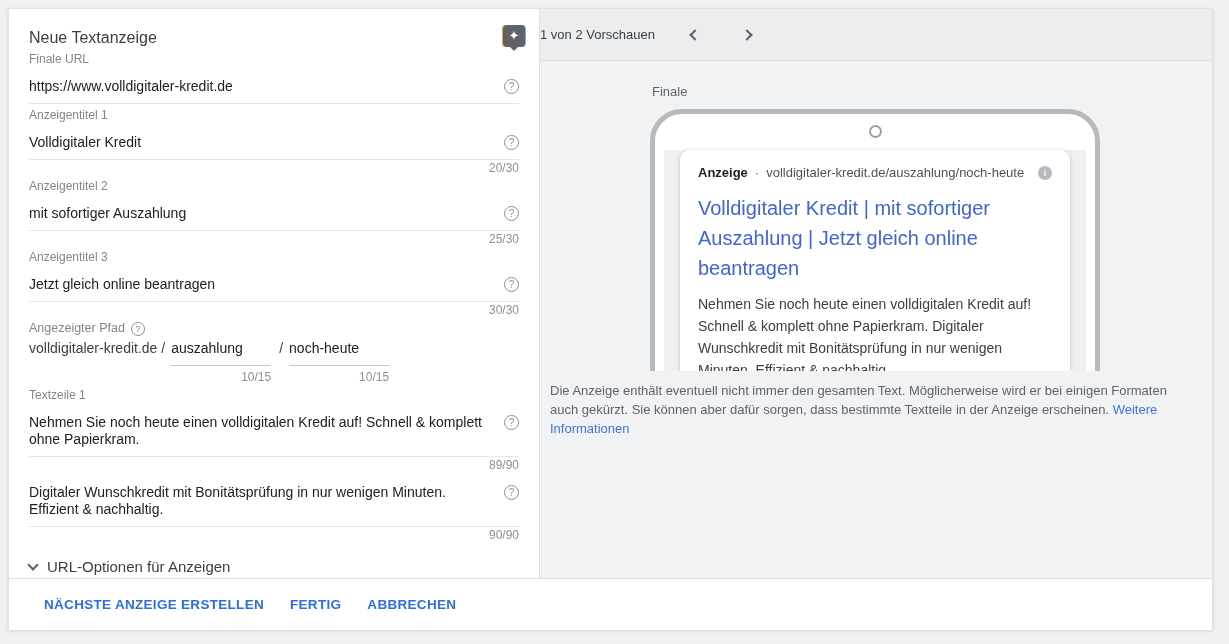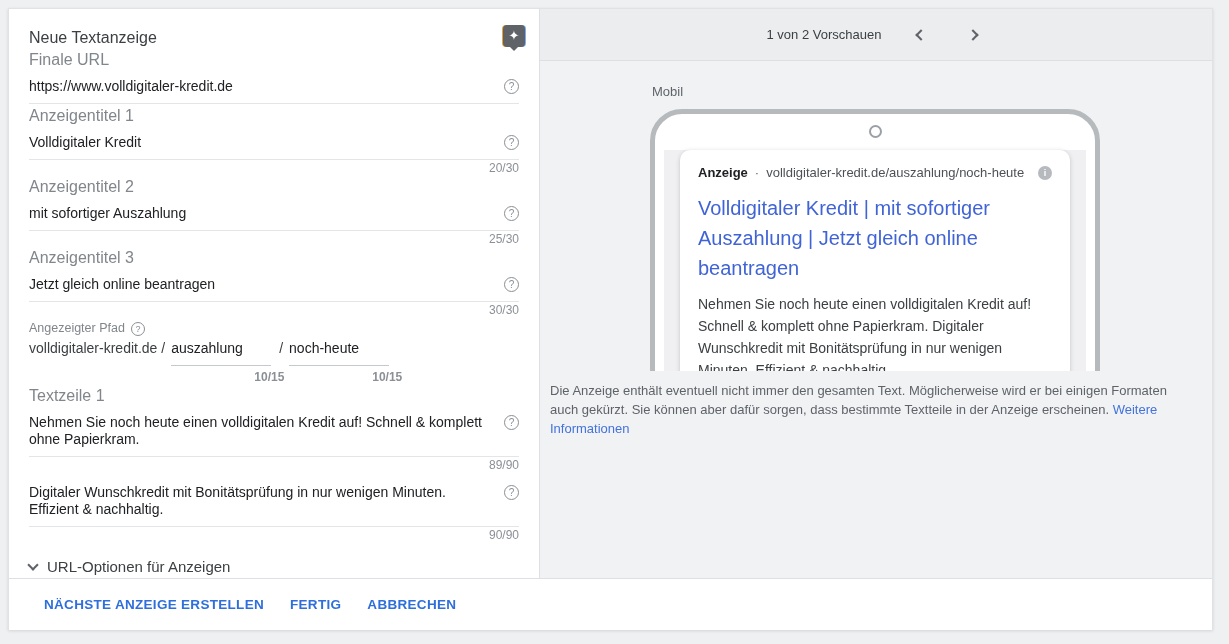--- a/index.html
+++ b/index.html
@@ -11,51 +11,51 @@
 
   
   .form-panel { width:530px; padding:19px 20px 0 20px; background:#fff; position:relative; }
   .form-title { font-size:16px; line-height:20px; color:#3c4043; }
   .pin-icon { position:absolute; right:14px; top:16px; width:22px; height:22px;
     background:#5f6368; border-radius:4px; color:#fff; font-size:13px; line-height:22px;
     text-align:center; box-shadow:-1px 0 0 #e8a33d, 1px 0 0 #7baaf7; cursor:pointer; }
   .pin-icon::after { content:""; position:absolute; left:7px; bottom:-4px;
     border-left:4px solid transparent; border-right:4px solid transparent;
     border-top:4px solid #5f6368; }
-  .f-label { font-size:16px; line-height:13px; color:#80868b; margin-top:5px; }
+  .f-label { font-size:12px; line-height:13px; color:#80868b; margin-top:5px; }
   .f-valrow { display:flex; align-items:flex-start; margin-top:12px; }
   .f-value { flex:1; font-size:14px; line-height:17px; color:#202124; padding-right:12px; cursor:text; }
   .help-icon { flex:none; width:15px; height:15px; border:1px solid #8a8f94; border-radius:50%;
     color:#8a8f94; font-size:10px; line-height:13px; text-align:center; margin-top:1px; cursor:pointer; }
   .f-div { border-bottom:1px solid #e4e5e7; margin-top:8px; }
   .f-counter { font-size:12px; line-height:13px; color:#8b9096; text-align:right; margin-top:2px; }
   .path-label-row { display:flex; align-items:flex-start; gap:6px; margin-top:5px; }
   .path-label-row .f-label { margin-top:0; font-size:12.5px; }
   .inline-help { width:14px; height:14px; border:1px solid #8a8f94; border-radius:50%;
     color:#8a8f94; font-size:9px; line-height:12px; text-align:center; cursor:pointer; }
   .path-row { display:flex; align-items:baseline; margin-top:4px; font-size:14px; color:#202124; }
   .path-prefix { color:#3c4043; }
   .path-input { width:100px; margin-left:6px; padding-bottom:9px;
     border-bottom:1px solid #c6c9cc; cursor:text; }
   .path-slash { margin-left:8px; color:#3c4043; }
   .path-counters { display:flex; align-items:baseline; margin-top:2px;
-    font-size:14px;font-weight:bold; }
+    font-size:14px; }
   .ghost { visibility:hidden; }
   .pc { width:100px; margin-left:6px; font-size:12px; color:#8b9096;
     text-align:right; visibility:visible; }
   .pc2 { margin-left:8px; }
   .url-options { display:flex; align-items:center; gap:10px; margin-top:16px;
     font-size:15px; color:#3c4043; cursor:pointer; width:fit-content; }
   .chev-down { width:8px; height:8px; border-right:2px solid #5f6368; border-bottom:2px solid #5f6368;
     transform:rotate(45deg); margin-top:-4px; }
 
   
   .preview-panel { flex:1; background:#f1f2f4; border-left:1px solid #dddfe2; position:relative; }
   .preview-header { height:52px; background:#ebedef; border-bottom:1px solid #dddfe2;
-    display:flex; align-items:center; justify-content:center; gap:20px; }
+    display:flex; align-items:center; gap:20px; }
   .pager-text { font-size:13px; color:#3c4043; }
   .pager-btn { width:24px; height:24px; display:flex; align-items:center; justify-content:center;
     cursor:pointer; margin-left:8px; }
   .chev { width:8px; height:8px; border-right:2px solid #5f6368; border-bottom:2px solid #5f6368; }
   .chev.left  { transform:rotate(135deg); }
   .chev.right { transform:rotate(-45deg); }
   .preview-body { position:relative; height:516px; }
   .device-label { position:absolute; left:112px; top:23px; font-size:13px; color:#5f6368; }
   .phone-clip { position:absolute; left:110px; top:48px; width:450px; height:262px; overflow:hidden; }
   .phone { width:450px; height:400px; background:#fff; border:5px solid #b7babd;
@@ -167,21 +167,21 @@
       <div class="preview-header">
         <span class="pager-text">1 von 2 Vorschauen</span>
         <div class="pager-btn">
             <div class="chev left"></div>
           </div>
         <div class="pager-btn">
             <div class="chev right"></div>
           </div>
       </div>
       <div class="preview-body">
-        <div class="device-label">Mobil</div>
+        <div class="device-label">Finale</div>
         <div class="phone-clip">
           <div class="phone">
             <div class="camera"></div>
             <div class="screen">
               <div class="ad-card">
                 <div class="ad-top">
                   <span class="ad-badge">Anzeige</span>
                   <span class="ad-dot">·</span>
                   <span class="ad-url">volldigitaler-kredit.de/auszahlung/noch-heute</span>
                   <span class="info-icon">i</span>

